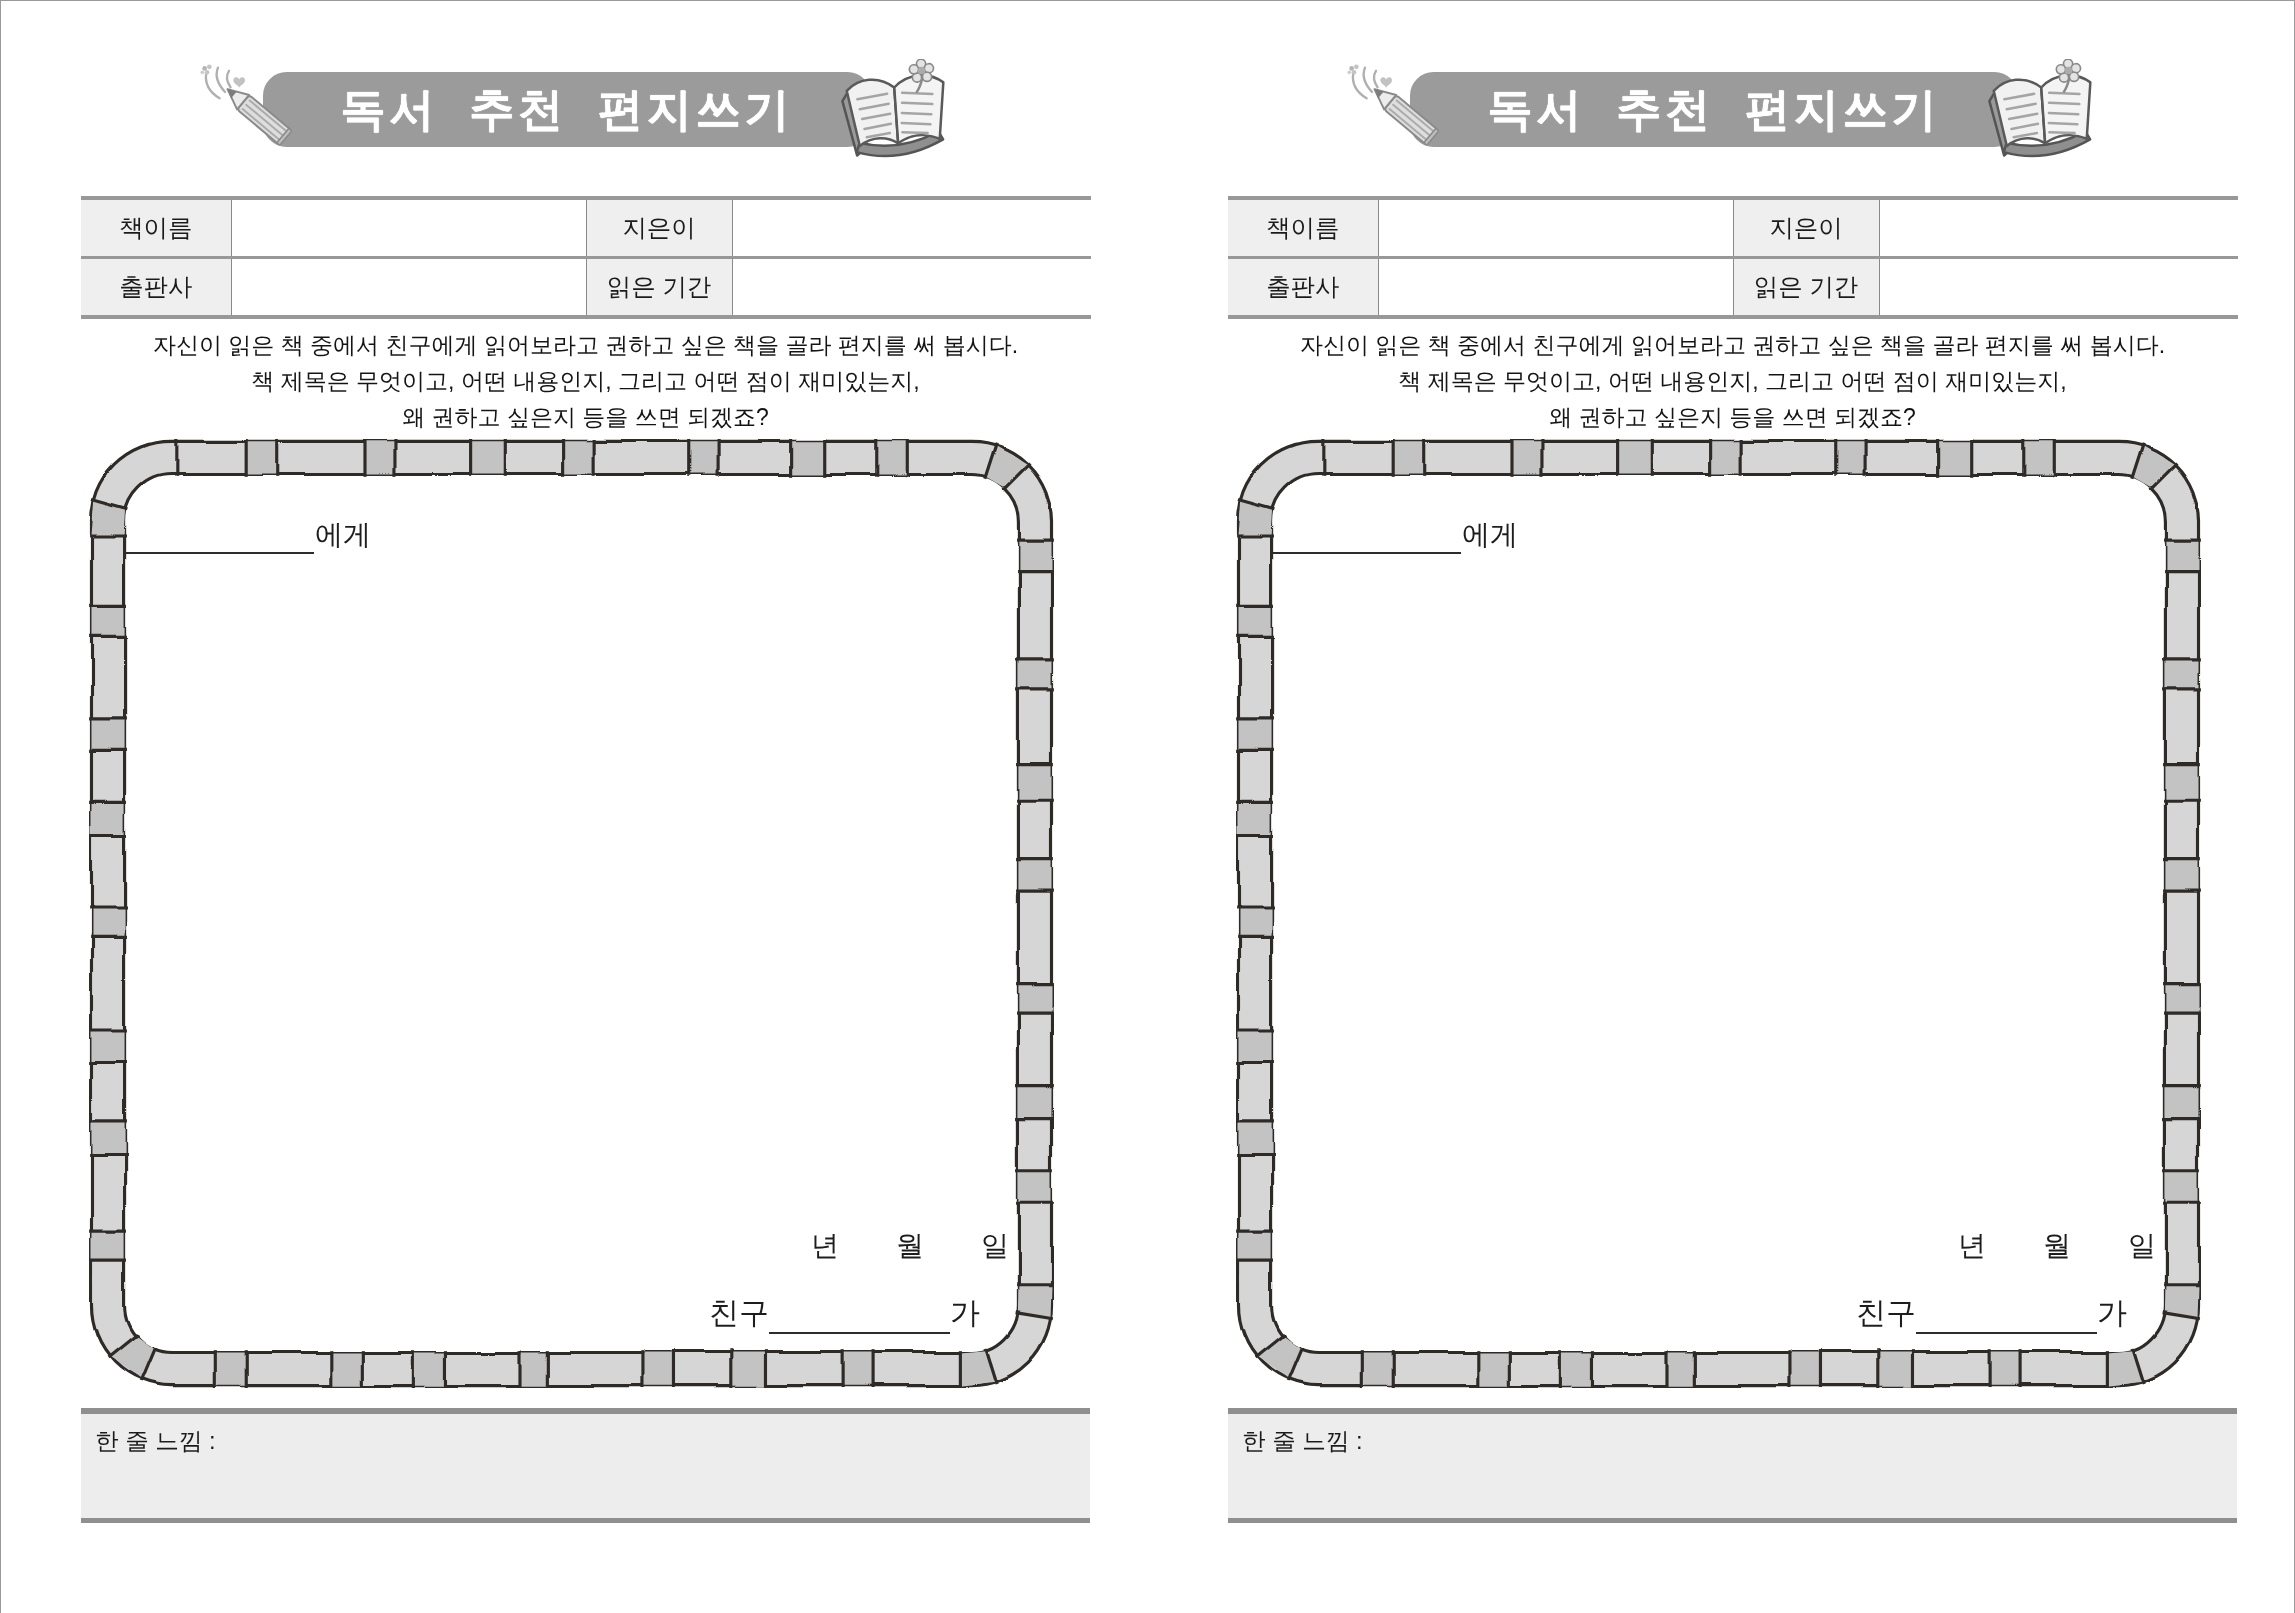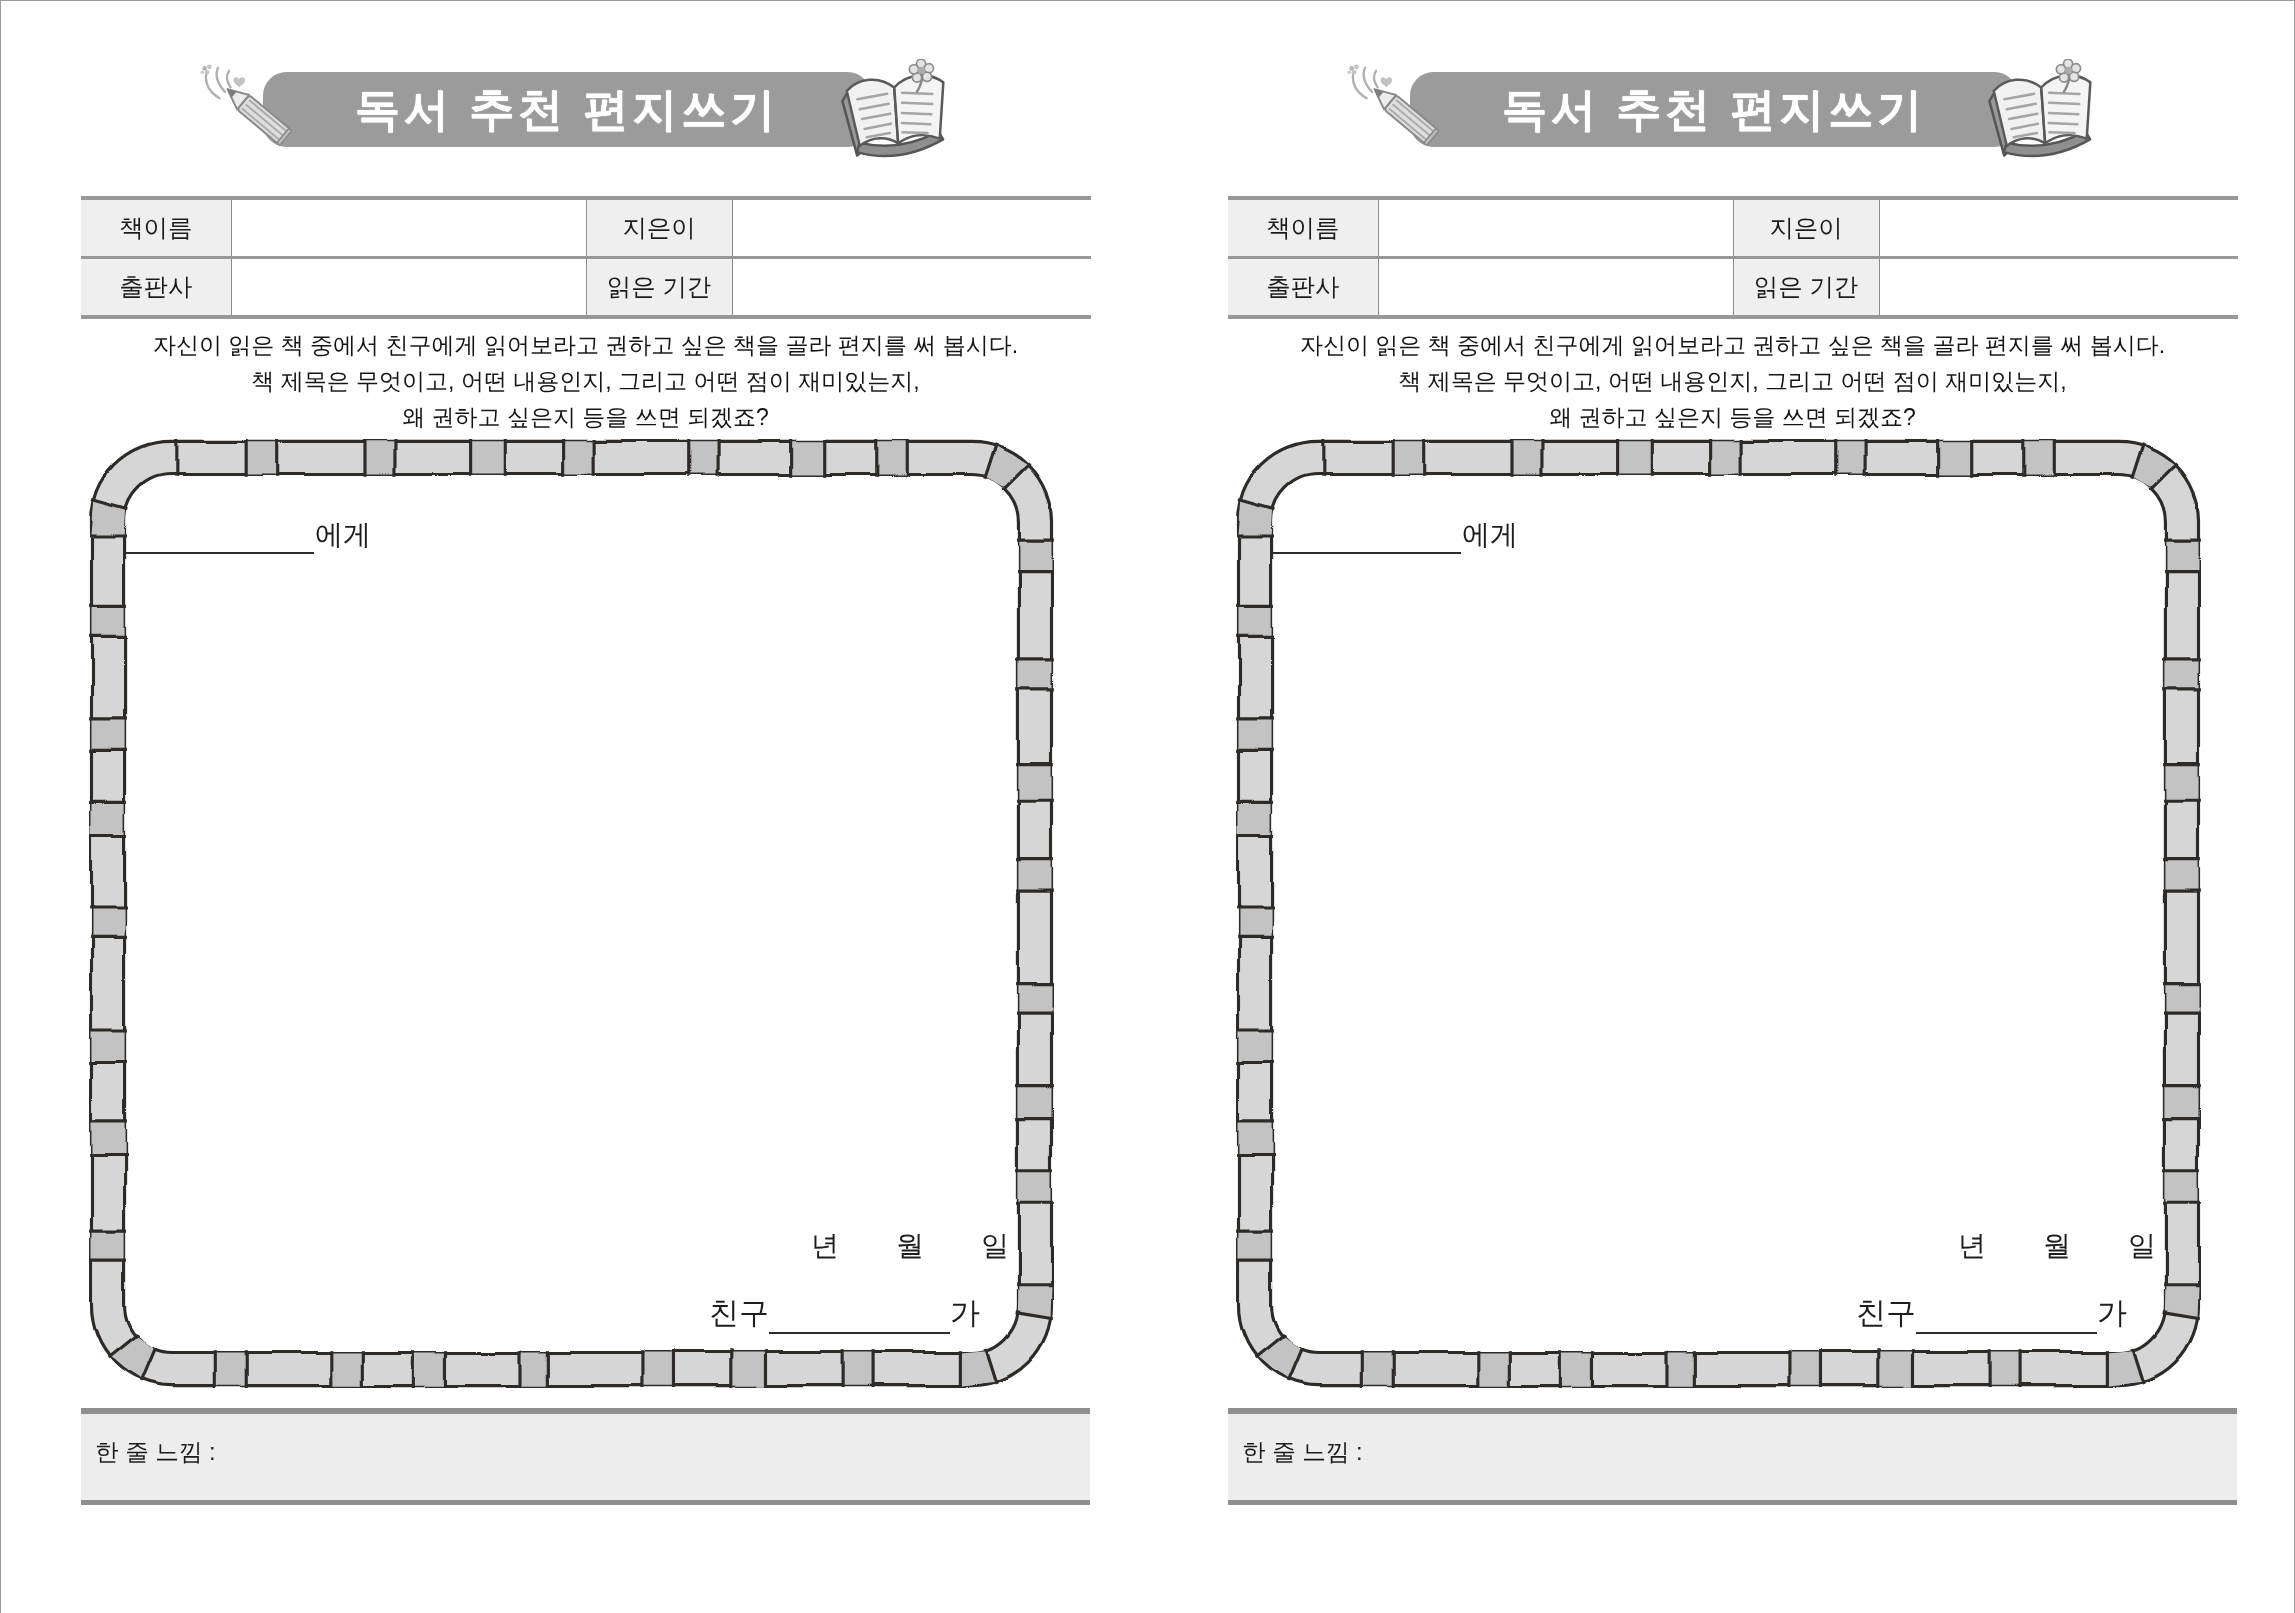--- a/index.html
+++ b/index.html
@@ -7,21 +7,21 @@
   .canvas{position:relative;width:2295px;height:1614px;background:#fff;
           border:1.6px solid #9a9a9a;box-sizing:border-box;overflow:hidden;}
   .sheet{position:absolute;top:0;width:1147px;height:1611px;}
   .sheet.left{left:0;}
   .sheet.right{left:1147px;}
 
   
   .pencil{position:absolute;left:195px;top:61px;width:99px;height:93px;z-index:3;}
   .banner{position:absolute;left:262px;top:71px;width:608px;height:75px;
           background:var(--banner,#9b9b9b);border-radius:23.6px;
-          display:flex;align-items:center;justify-content:center;z-index:1;}
+          display:flex;align-items:center;justify-content:center;z-index:1;font-family:Liberation Mono, monospace;}
   .banner span{color:#fff;font-size:45px;font-weight:bold;letter-spacing:3.9px;
           text-shadow:0 0 0.8px #fff,0 0 0.8px #fff;}
   .book{position:absolute;left:835px;top:58px;width:120px;height:107px;z-index:3;}
 
   
   .info{position:absolute;left:80px;top:195px;width:1009px;border-collapse:collapse;
         table-layout:fixed;border-top:4.7px solid var(--rule,#989898);
         border-bottom:4.7px solid var(--rule,#989898);}
   .info col.c1{width:150px;} .info col.c2{width:355px;}
   .info col.c3{width:146px;} .info col.c4{width:359px;}
@@ -49,22 +49,22 @@
   .dear .uline{width:188px;height:33px;border-bottom:2.4px solid #2c2c2c;}
   .date-row{position:absolute;left:810px;top:1226px;display:flex;gap:57px;
         font-size:28px;color:#1d1d1d;}
   .sign-row{position:absolute;left:708px;top:1292px;display:flex;align-items:flex-end;
         font-size:30px;color:#1d1d1d;}
   .sign-row .uline{width:181px;height:38px;border-bottom:2.4px solid #2c2c2c;}
 
   
   .feel{position:absolute;left:80px;top:1407px;width:1009px;}
   .feel .bar{height:5.5px;background:var(--feelbar,#8f8f8f);}
-  .feel .fbody{background:var(--feelbg,#ededed);height:86px;display:flex;
-        align-items:flex-start;padding:22px 14px;box-sizing:border-box;
+  .feel .fbody{background:var(--feelbg,#ededed);height:104px;display:flex;
+        align-items:flex-start;padding:11px 14px;box-sizing:border-box;
         font-size:23.6px;color:#1b1b1b;gap:10px;}
   .feel .fill{flex:1;height:100%;}
 
   .icon-stroke{fill:none;stroke:#b0b0b0;stroke-width:3;stroke-linecap:round;}
 </style>
 </head>
 <body>
 
 <div class="canvas">
 

